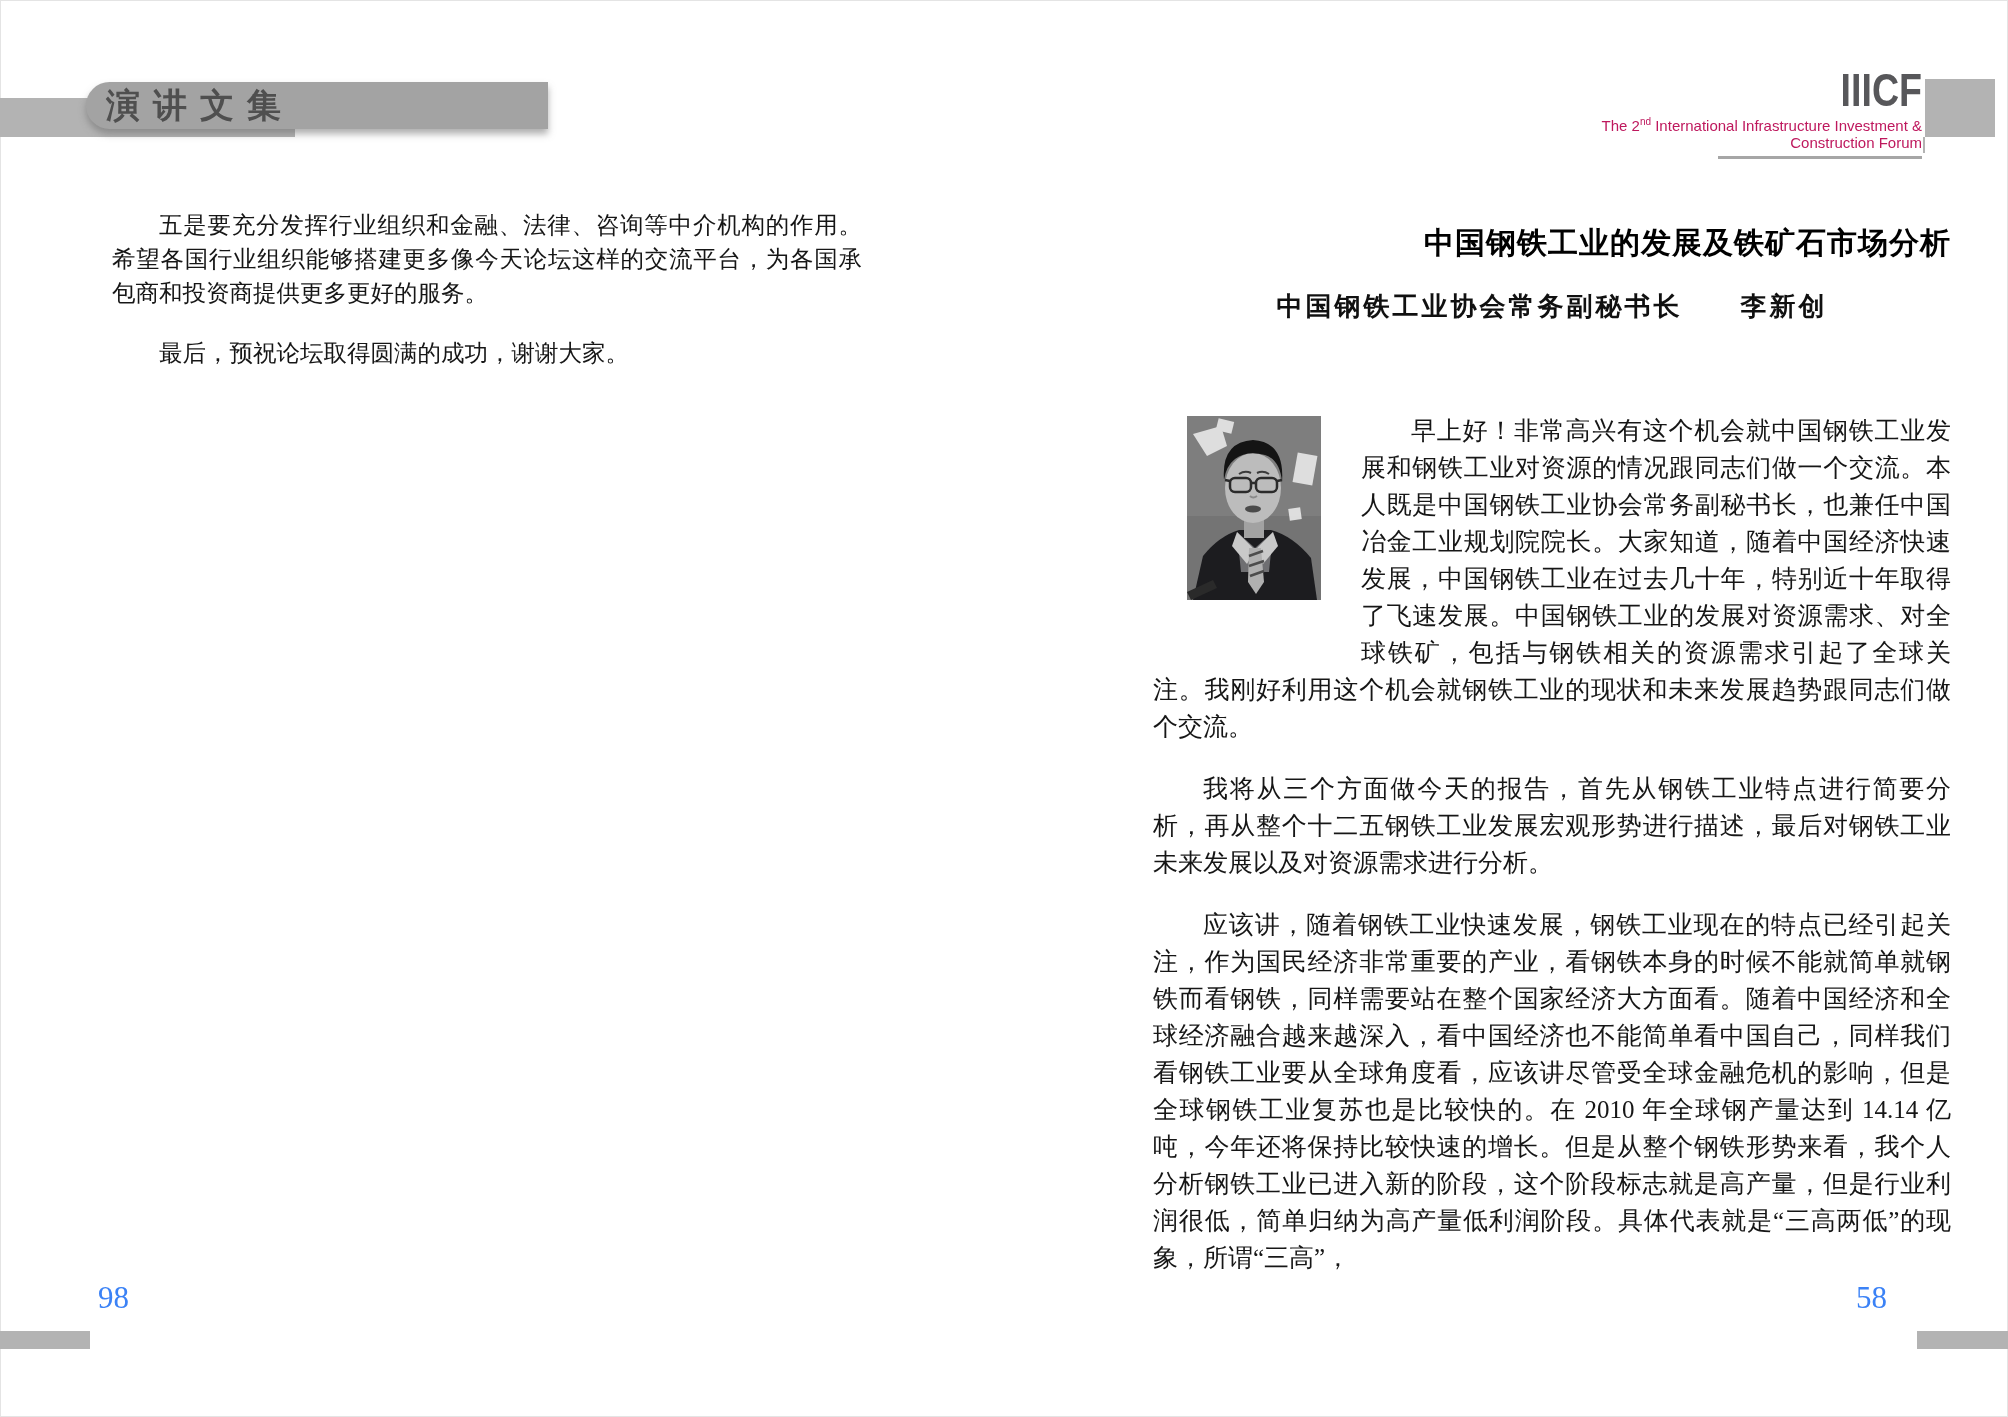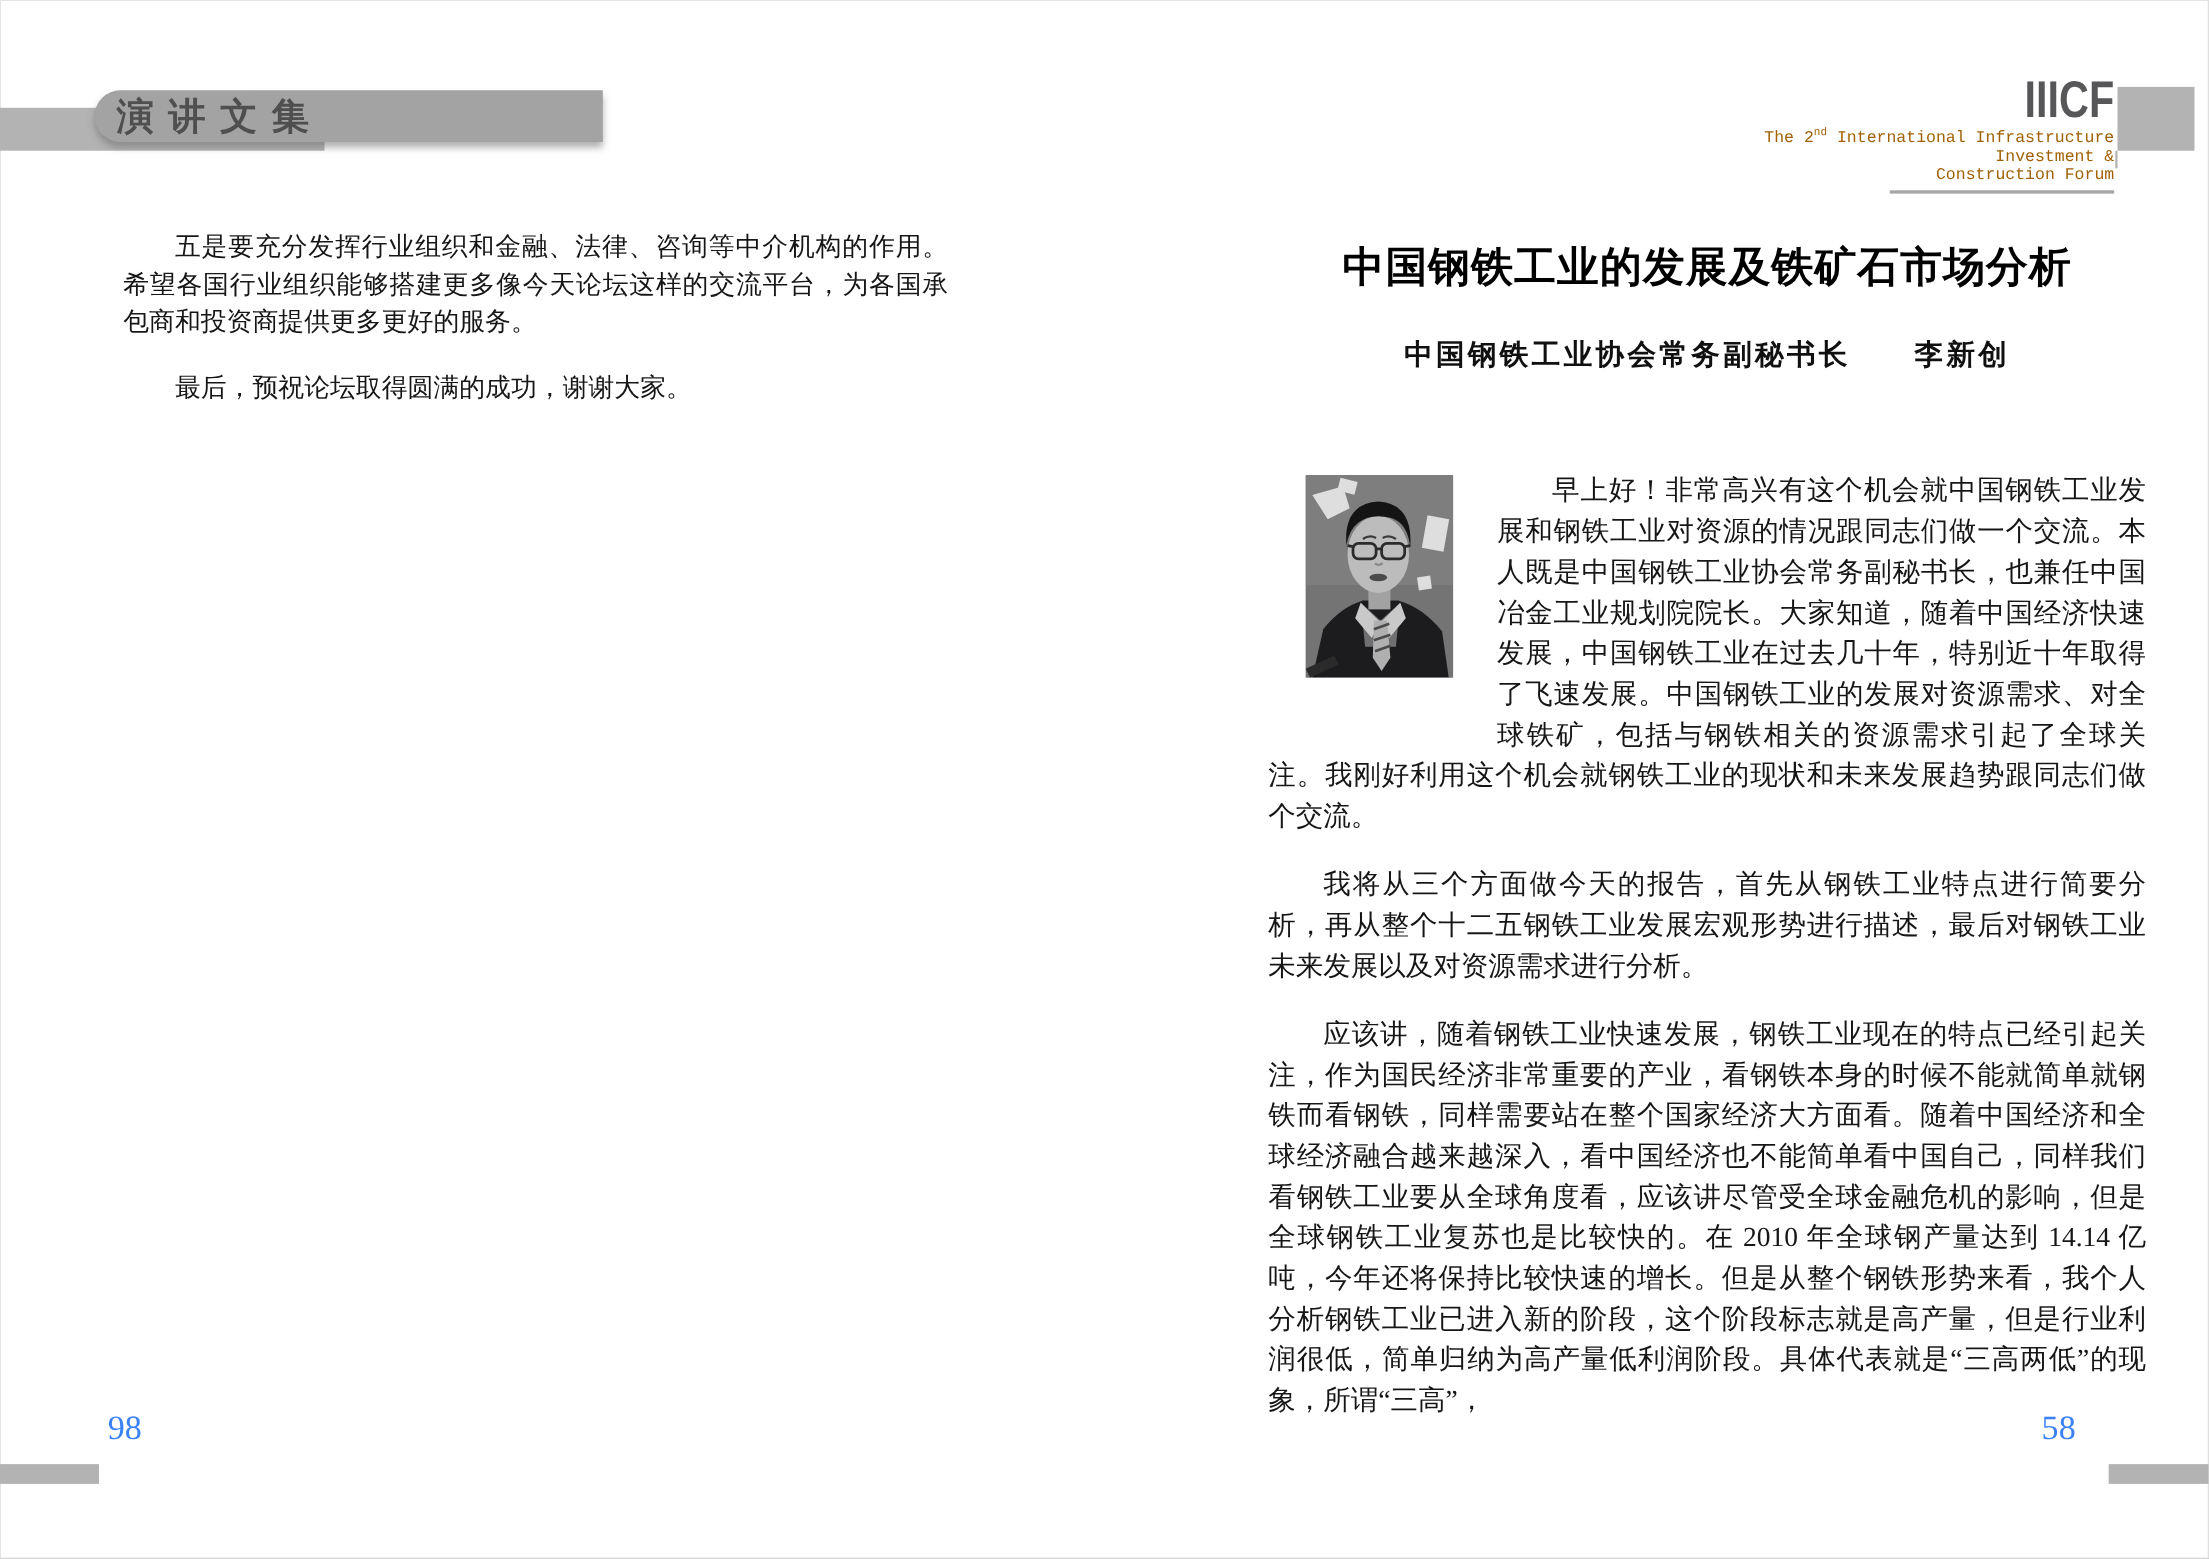--- a/index.html
+++ b/index.html
@@ -20,38 +20,38 @@
     font-size:34px;letter-spacing:13px;color:#4f4f4f;white-space:nowrap;
   }
   
   .logo-wrap{position:absolute;left:1560px;top:70px;width:362px;text-align:right;}
   .logo-text{
     font-family:"Liberation Sans","DejaVu Sans",sans-serif;font-weight:900;
     font-size:47px;line-height:40px;color:#57575a;letter-spacing:0px;
     transform:scaleX(.8);transform-origin:100% 50%;
   }
   .logo-sub{
-    font-family:Liberation Mono, monospace;font-size:15px;line-height:17px;
-    color:#a16207;margin-top:3px;
+    font-family:Liberation Sans, sans-serif;font-size:15px;line-height:17px;
+    color:#be185d;margin-top:3px;
   }
   .logo-sub sup{font-size:10px;}
   .logo-rule{height:3px;width:204px;background:#a6a6a6;margin:5px 0 0 auto;}
   .corner-block{position:absolute;left:1925px;top:79px;width:70px;height:58px;background:#b3b3b3;}
   .corner-tick{position:absolute;left:1923px;top:137px;width:2px;height:16px;background:#b3b3b3;}
   
   .page-left{position:absolute;left:112px;top:208px;width:750px;}
   .page-left p{
     margin:0 0 26px;font-size:23.5px;line-height:34px;
     text-align:justify;text-justify:inter-ideograph;text-indent:2em;
   }
   
   .page-right{position:absolute;left:1153px;top:220px;width:798px;}
   .article-title{
-    margin:0 0 40px;text-align:center;font-family:"Liberation Sans","DejaVu Sans",sans-serif;
-    font-weight:900;font-size:38px;line-height:46px;color:#000;letter-spacing:1px;
+    margin:0 0 24px;text-align:right;font-family:"Liberation Sans","DejaVu Sans",sans-serif;
+    font-weight:900;font-size:30px;line-height:46px;color:#000;letter-spacing:1px;
   }
   .byline{
     text-align:center;font-size:26px;line-height:34px;font-weight:bold;
     letter-spacing:3px;color:#101010;margin:0 0 88px;
   }
   .article-body{font-size:25px;line-height:37px;}
   .article-body p{
     margin:0 0 25px;text-align:justify;text-justify:inter-ideograph;text-indent:2em;
   }
   .no-indent{text-indent:0 !important;}

